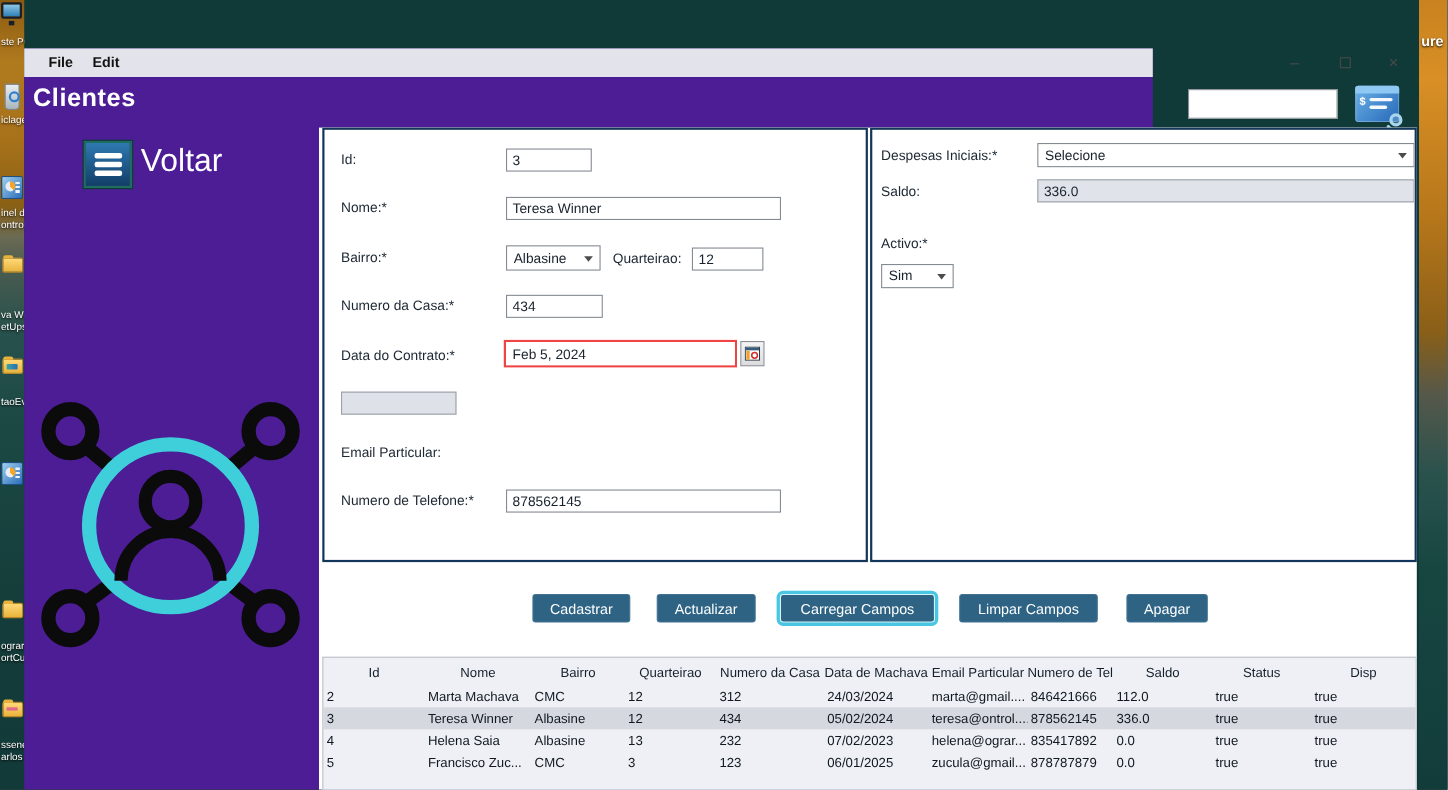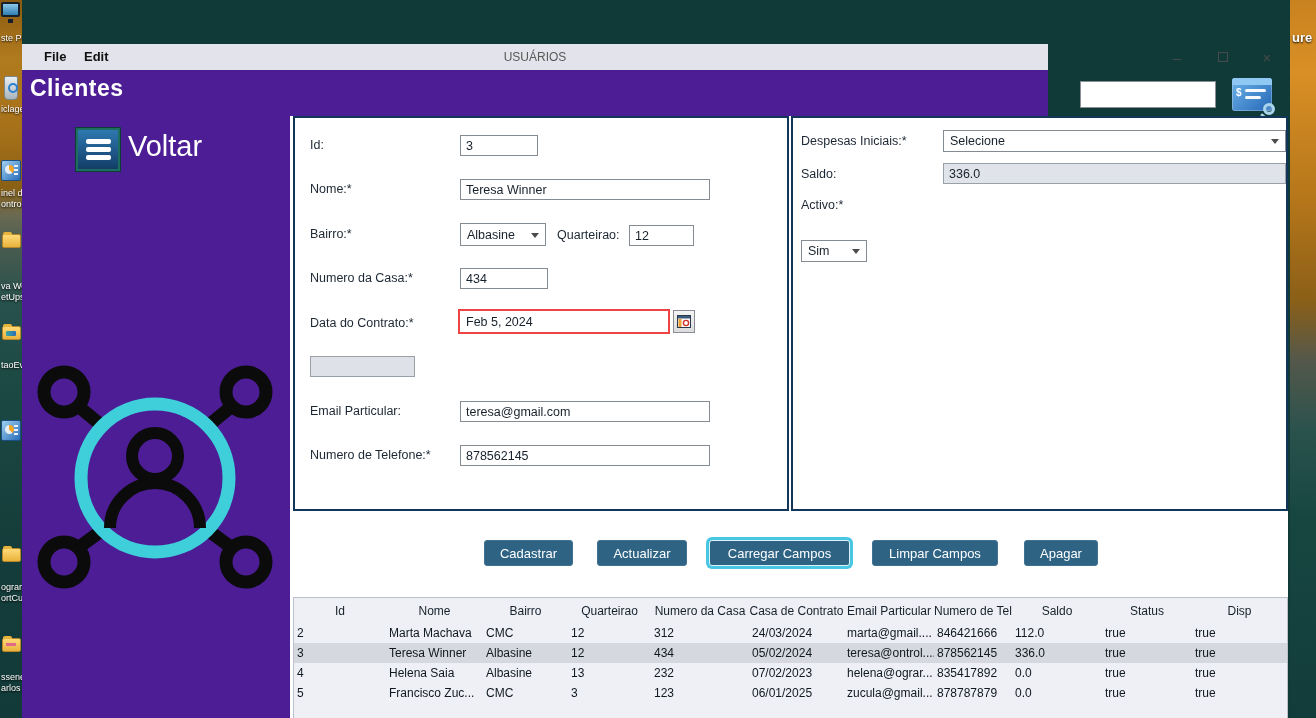--- a/index.html
+++ b/index.html
@@ -130,21 +130,20 @@
 
   <div class="strip right">
     <span class="dlabel big" style="top:30px">ure</span>
   </div>
 
   <div class="window">
 
     <div class="titlebar">
       <span class="menu-item menu-file">File</span>
       <span class="menu-item menu-edit">Edit</span>
-      <div class="win-title">USUÁRIOS</div>
       <div class="winctl ctl-min">
           <span>–</span>
         </div>
       <div class="winctl ctl-max">
           <div class="maxbox"></div>
         </div>
       <div class="winctl ctl-close">
           <span>×</span>
         </div>
     </div>
@@ -213,57 +212,56 @@
             <rect x="0.5" y="0.5" width="13" height="12" fill="#ffffff" stroke="#2b3a4a"></rect>
             <rect x="1" y="1" width="12" height="2.5" fill="#3b5b7a"></rect>
             <rect x="1.5" y="4" width="3" height="8" fill="#f0a030"></rect>
             <circle cx="9" cy="8" r="2.6" fill="#fff" stroke="#d03028" stroke-width="1.4"></circle>
           </svg>
         </div>
 
         <div class="greybox"></div>
 
         <span class="lbl" style="left:15px;top:286px">Email Particular:</span>
-        <input class="tin" style="left: 165px; top: 283px; width: 250px; height: 21px;" value="teresa@gmail.com">
 
         <span class="lbl" style="left:15px;top:330px">Numero de Telefone:*</span>
         <input class="tin" style="left: 165px; top: 327px; width: 250px; height: 21px;" value="878562145">
       </div>
 
       <div class="panel pright">
         <span class="lbl" style="left:8px;top:16px">Despesas Iniciais:*</span>
         <div class="combo" style="left:150px;top:12px;width:343px;height:22px">
           <span class="ctext">Selecione</span>
           <span class="carrot"></span>
         </div>
 
         <span class="lbl" style="left:8px;top:49px">Saldo:</span>
         <input class="tin dis" style="left: 150px; top: 45px; width: 343px; height: 21px;" value="336.0">
 
-        <span class="lbl" style="left:8px;top:80px">Activo:*</span>
+        <span class="lbl" style="left:8px;top:96px">Activo:*</span>
         <div class="combo" style="left:8px;top:122px;width:66px;height:22px">
           <span class="ctext">Sim</span>
           <span class="carrot"></span>
         </div>
       </div>
 
       <button class="btn" style="left:194px;width:89px">Cadastrar</button>
       <button class="btn" style="left:307px;width:90px">Actualizar</button>
       <button class="btn focused" style="left:419px;width:141px">Carregar Campos</button>
       <button class="btn" style="left:582px;width:126px">Limpar Campos</button>
       <button class="btn" style="left:734px;width:74px">Apagar</button>
 
       <div class="tbl">
         <div class="thead">
           <div class="th">Id</div>
           <div class="th">Nome</div>
           <div class="th">Bairro</div>
           <div class="th">Quarteirao</div>
           <div class="th">Numero da Casa</div>
-          <div class="th">Casa de Contrato</div>
+          <div class="th">Data de Machava</div>
           <div class="th">Email Particular</div>
           <div class="th">Numero de Tel...</div>
           <div class="th">Saldo</div>
           <div class="th">Status</div>
           <div class="th">Disp</div>
         </div>
         <div class="tbody">
 
         <div class="tr">
               <div class="td">2</div>

